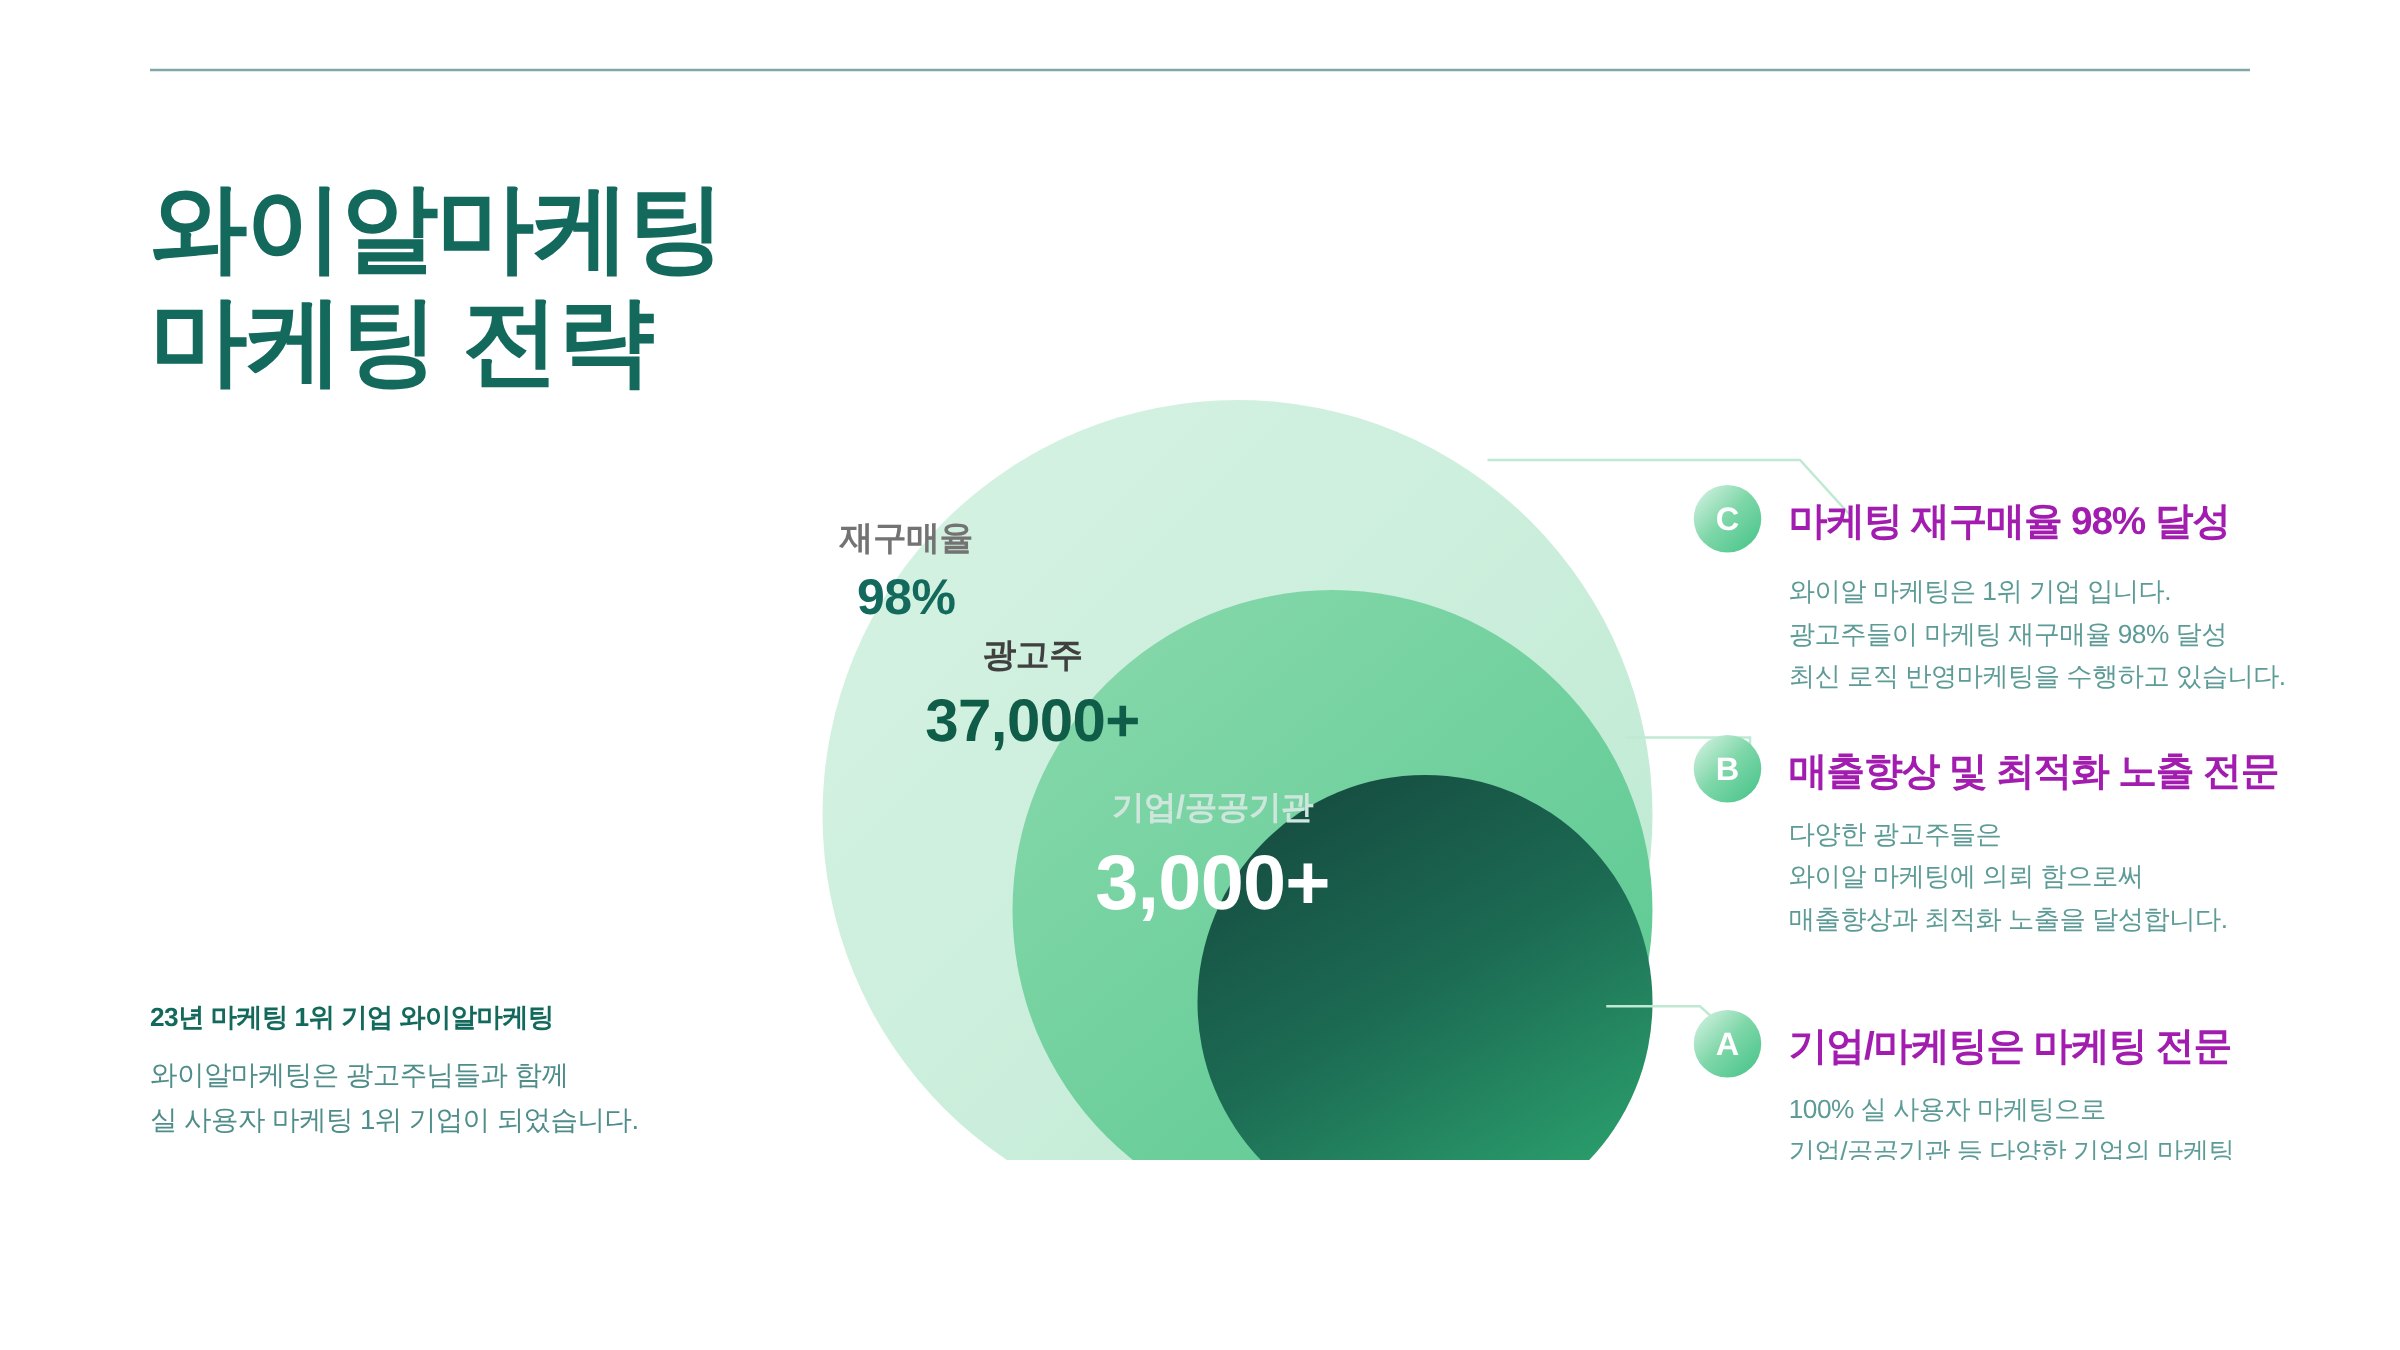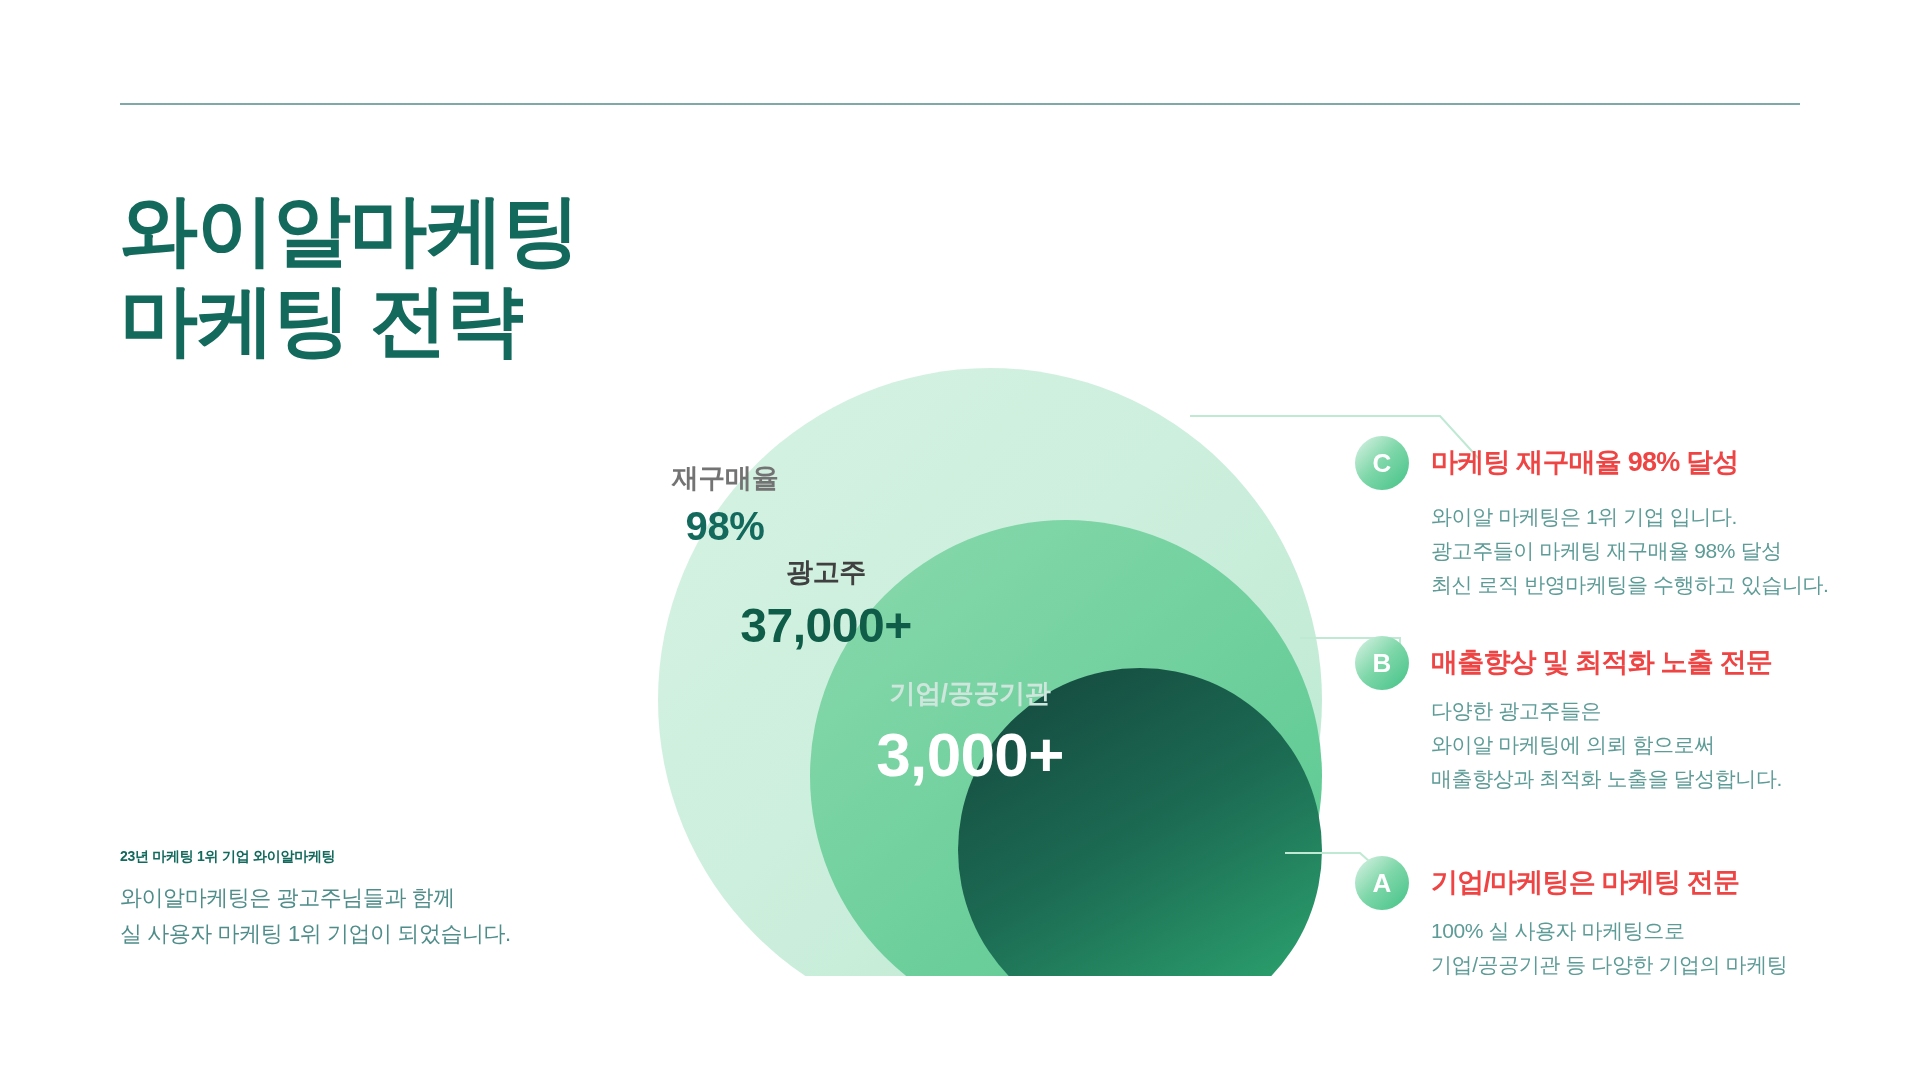--- a/index.html
+++ b/index.html
@@ -13,21 +13,20 @@
     -webkit-font-smoothing: antialiased;
   }
 
   
   .slide {
     position: relative;
     width: 1920px;
     height: 928px;
     background: #ffffff;
     overflow: hidden;
-    margin-top: 48px;
   }
 
   
   .rule {
     position: absolute;
     left: 120px;
     right: 120px;
     height: 2px;
     background: #7fa9a8;
   }
@@ -48,21 +47,21 @@
   }
 
   
   .caption {
     position: absolute;
     left: 120px;
     top: 800px;
     width: 460px;
   }
   .caption-title {
-    font-size: 14px;
+    font-size: 21px;
     font-weight: 800;
     color: #12695c;
     letter-spacing: -0.02em;
     margin-bottom: 14px;
   }
   .caption-body {
     font-size: 22px;
     line-height: 1.62;
     font-weight: 500;
     color: #4e8d8a;
@@ -171,23 +170,23 @@
     color: #ffffff;
     font-size: 26px;
     font-weight: 800;
     display: flex;
     align-items: center;
     justify-content: center;
     line-height: 1;
   }
   .item-text { margin-left: 76px; }
   .item-title {
-    font-size: 27px;
+    font-size: 31px;
     font-weight: 900;
-    color: #ef4444;
+    color: #a21caf;
     letter-spacing: -0.03em;
     line-height: 1.2;
     padding-top: 10px;
   }
   .item-body {
     margin-top: 16px;
     font-size: 21px;
     line-height: 1.62;
     font-weight: 500;
     color: #5c9b96;

